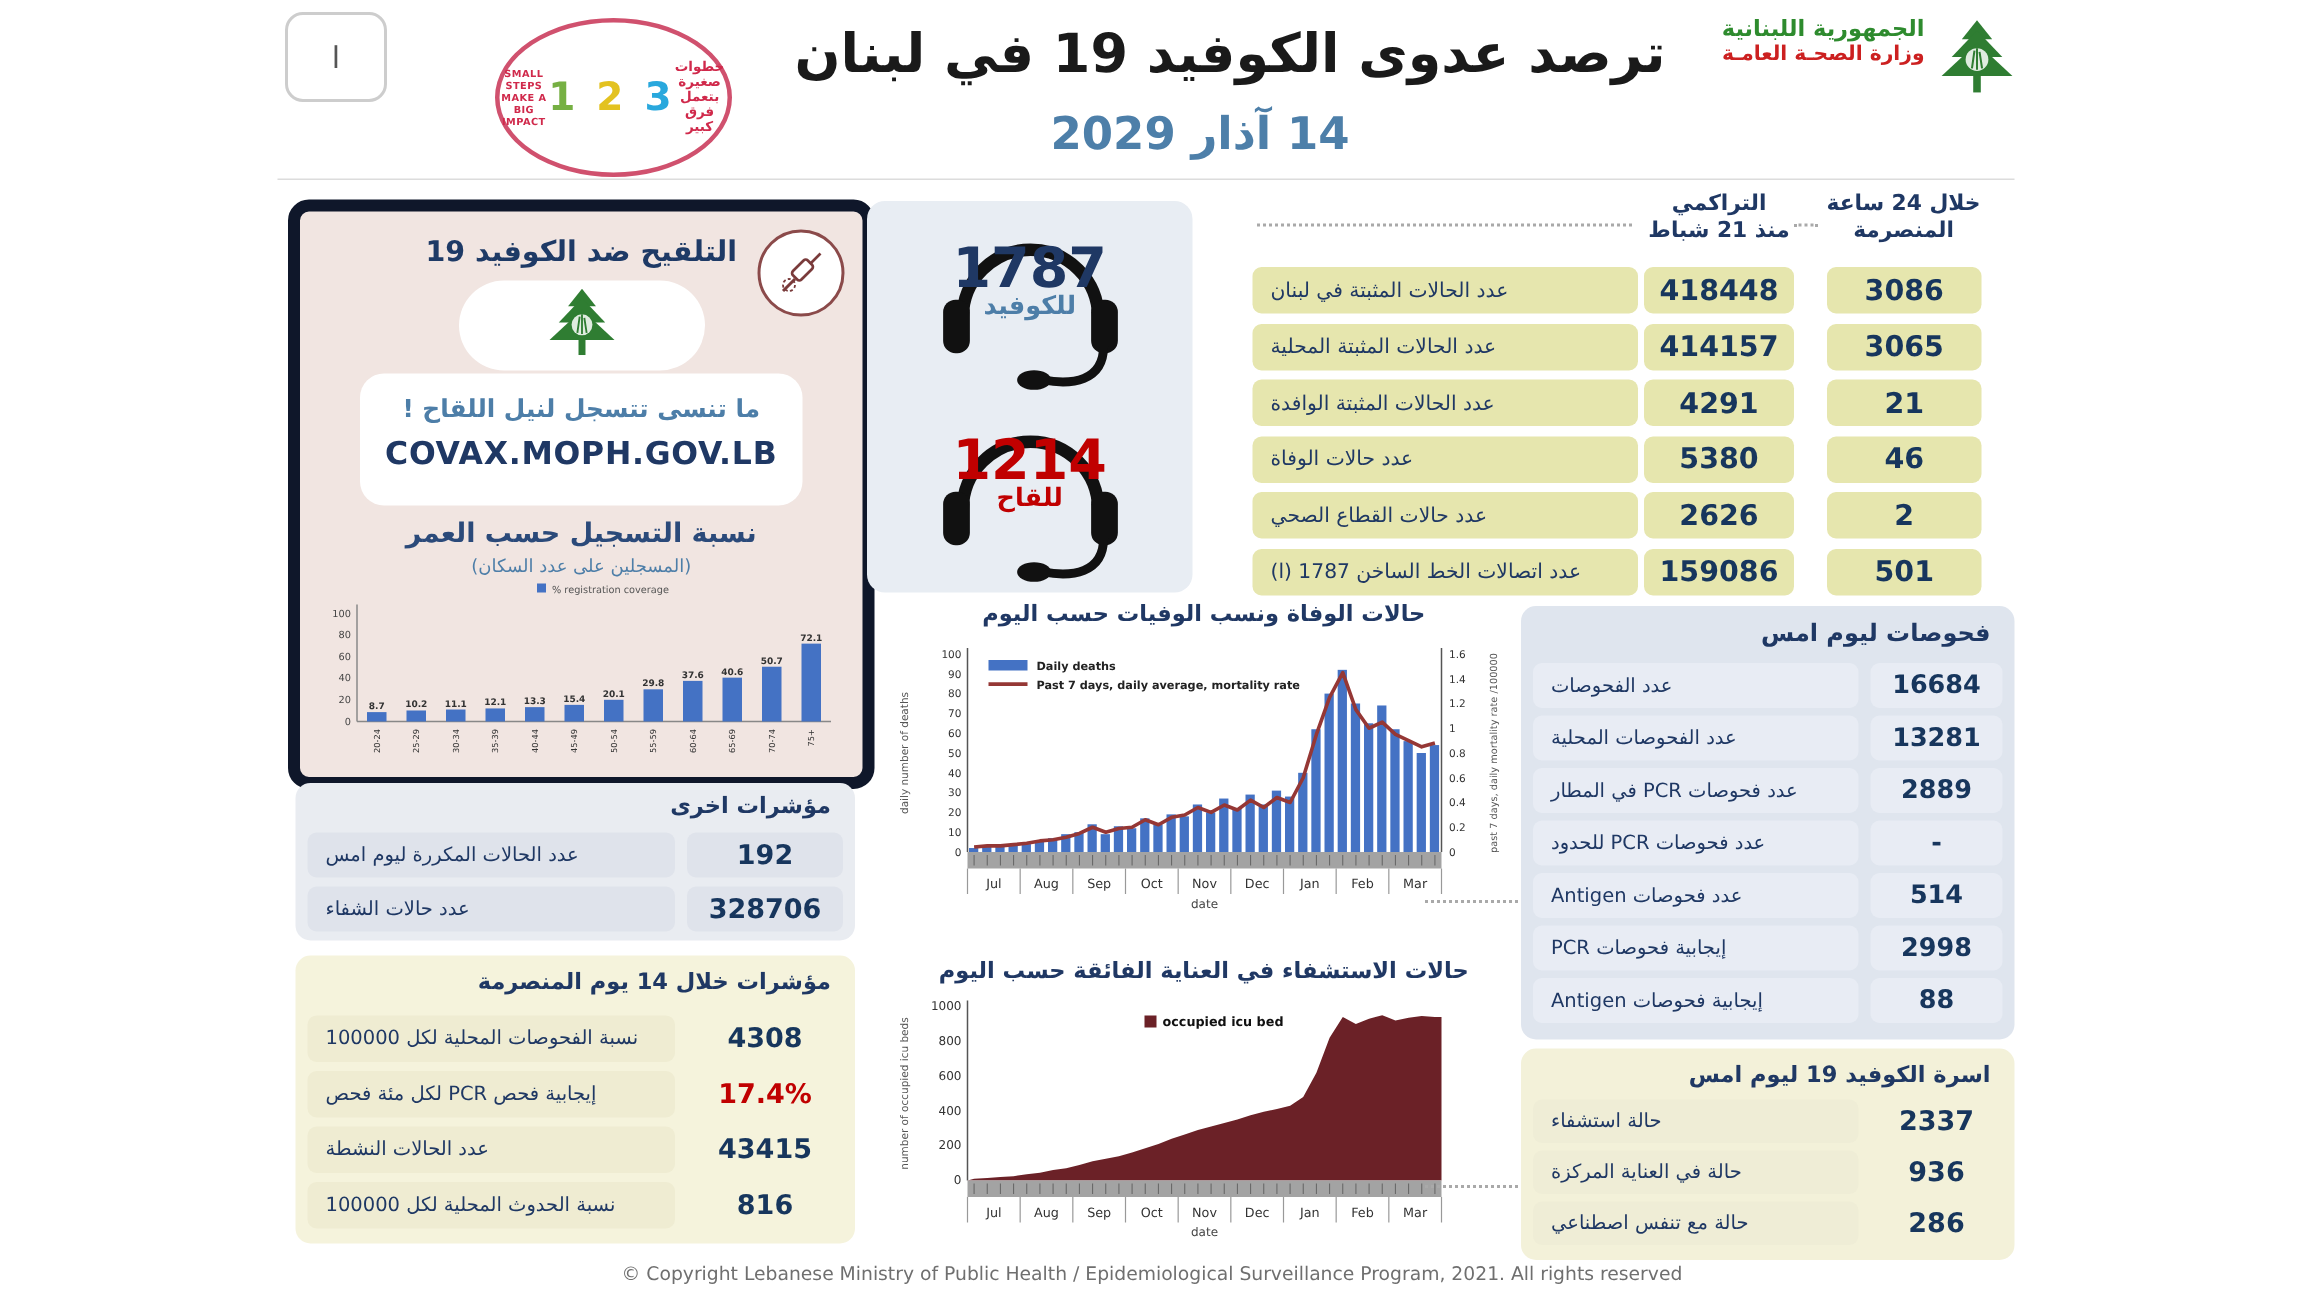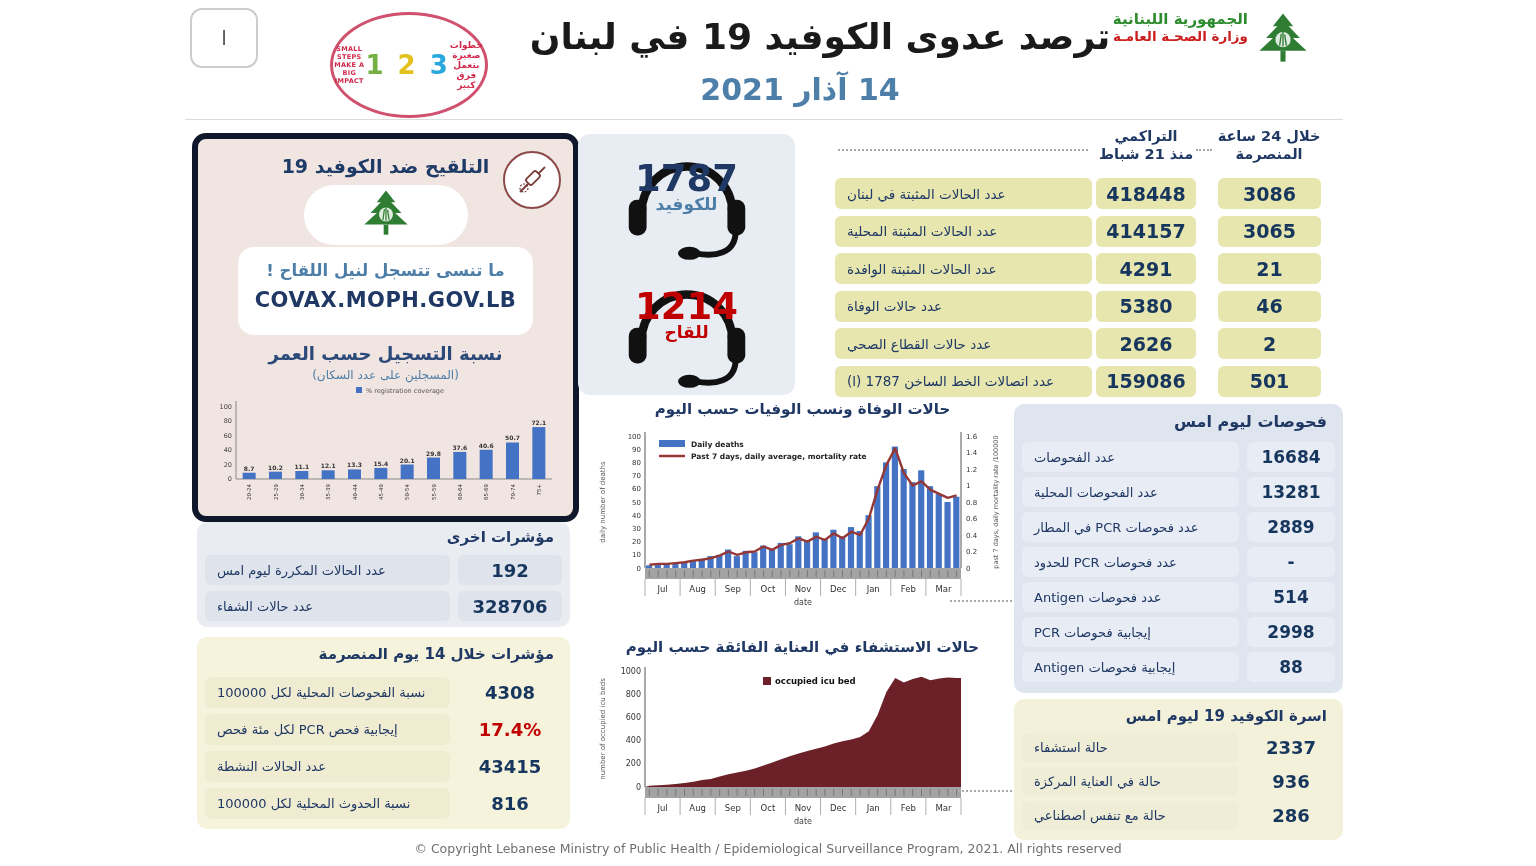--- a/index.html
+++ b/index.html
@@ -12,26 +12,26 @@
   .alif-box{left:190px;top:8px;width:64px;height:56px;border:2px solid #cdcdcd;border-radius:12px;
             display:flex;align-items:center;justify-content:center;font-size:20px;color:#555;background:#fff;}
   .steps-oval{left:330px;top:12px;width:152px;height:100px;border:3px solid #d0516e;border-radius:50%;
               background:#fff;display:flex;flex-direction:row;align-items:center;justify-content:center;}
   .steps-top{font-size:6.5px;font-weight:bold;color:#d0294b;letter-spacing:.3px;text-align:center;width:120px;}
   .steps-nums{display:flex;gap:14px;align-items:center;margin:2px 0;}
   .steps-nums span{font-weight:bold;font-size:26px;line-height:26px;}
   .steps-bottom{font-size:9px;font-weight:bold;color:#d0294b;text-align:center;}
   .main-title{left:520px;top:16px;width:600px;text-align:center;font-size:36px;font-weight:600;color:#1a1a1a;white-space:nowrap;}
   .main-date{left:520px;top:72px;width:560px;text-align:center;font-size:30px;font-weight:bold;color:#4d7fa9;}
-  .moph{left:1070px;top:10px;width:240px;display:flex;align-items:flex-start;justify-content:flex-end;gap:8px;}
+  .moph{left:1105px;top:10px;width:240px;display:flex;align-items:flex-start;justify-content:flex-end;gap:8px;}
   .moph-l1{color:#2e8b2e;font-weight:bold;font-size:15px;text-align:right;}
   .moph-l2{color:#cc2020;font-weight:bold;font-size:13.5px;text-align:right;letter-spacing:1px;}
   .rule{left:185px;top:119px;width:1158px;border-top:1px solid #dcdcdc;height:0;}
   
-  .vacc{left:192px;top:133px;width:375px;height:377px;background:#f1e5e1;border:6px solid #0f172a;border-radius:14px;}
+  .vacc{left:192px;top:133px;width:375px;height:377px;background:#f1e5e1;border:8px solid #0f172a;border-radius:14px;}
   .vacc-title{left:0;right:0;top:16px;text-align:center;font-size:19px;font-weight:bold;color:#1e3a66;}
   .syringe-circle{right:12px;top:12px;width:54px;height:54px;border:2px solid #8b4a4a;border-radius:50%;background:#fff;
                   display:flex;align-items:center;justify-content:center;}
   .white-blob{left:50%;transform:translateX(-50%);top:46px;width:164px;height:60px;background:#fff;border-radius:30px;}
   .cedar-sm{left:50%;transform:translateX(-50%);top:50px;}
   .vacc-white{left:40px;right:40px;top:108px;height:88px;background:#fff;border-radius:16px;text-align:center;}
   .vacc-reminder{margin-top:14px;color:#4d7ea8;font-weight:bold;font-size:16.5px;}
   .vacc-url{margin-top:8px;color:#1f3864;font-weight:bold;font-size:21px;letter-spacing:.5px;}
   .vacc-ct{left:0;right:0;top:204px;text-align:center;color:#2b4a7a;font-weight:bold;font-size:18px;}
   .vacc-cs{left:0;right:0;top:229px;text-align:center;color:#4d7ea8;font-size:12px;}
@@ -88,21 +88,21 @@
     <div class="steps-top">SMALL STEPS MAKE A BIG IMPACT</div>
     <div class="steps-nums">
       <span style="color:#76b043">1</span>
       <span style="color:#e3c220">2</span>
       <span style="color:#29a8dd">3</span>
     </div>
     <div class="steps-bottom rtl">خطوات صغيرة بتعمل فرق كبير</div>
   </div>
 
   <div class="abs main-title rtl">ترصد عدوى الكوفيد 19 في لبنان</div>
-  <div class="abs main-date rtl">14 آذار 2021</div>
+  <div class="abs main-date rtl">14 آذار 2029</div>
 
   <div class="abs moph">
     <div>
       <div class="moph-l1 rtl">الجمهورية اللبنانية</div>
       <div class="moph-l2 rtl">وزارة الصحـة العامـة</div>
     </div>
     <svg width="54" height="56" viewBox="0 0 64 62">
       <polygon points="32,2 44,17 20,17" fill="#2f7d32"></polygon>
       <polygon points="32,10 52,31 12,31" fill="#2f7d32"></polygon>
       <polygon points="32,20 60,46 4,46" fill="#2f7d32"></polygon>

